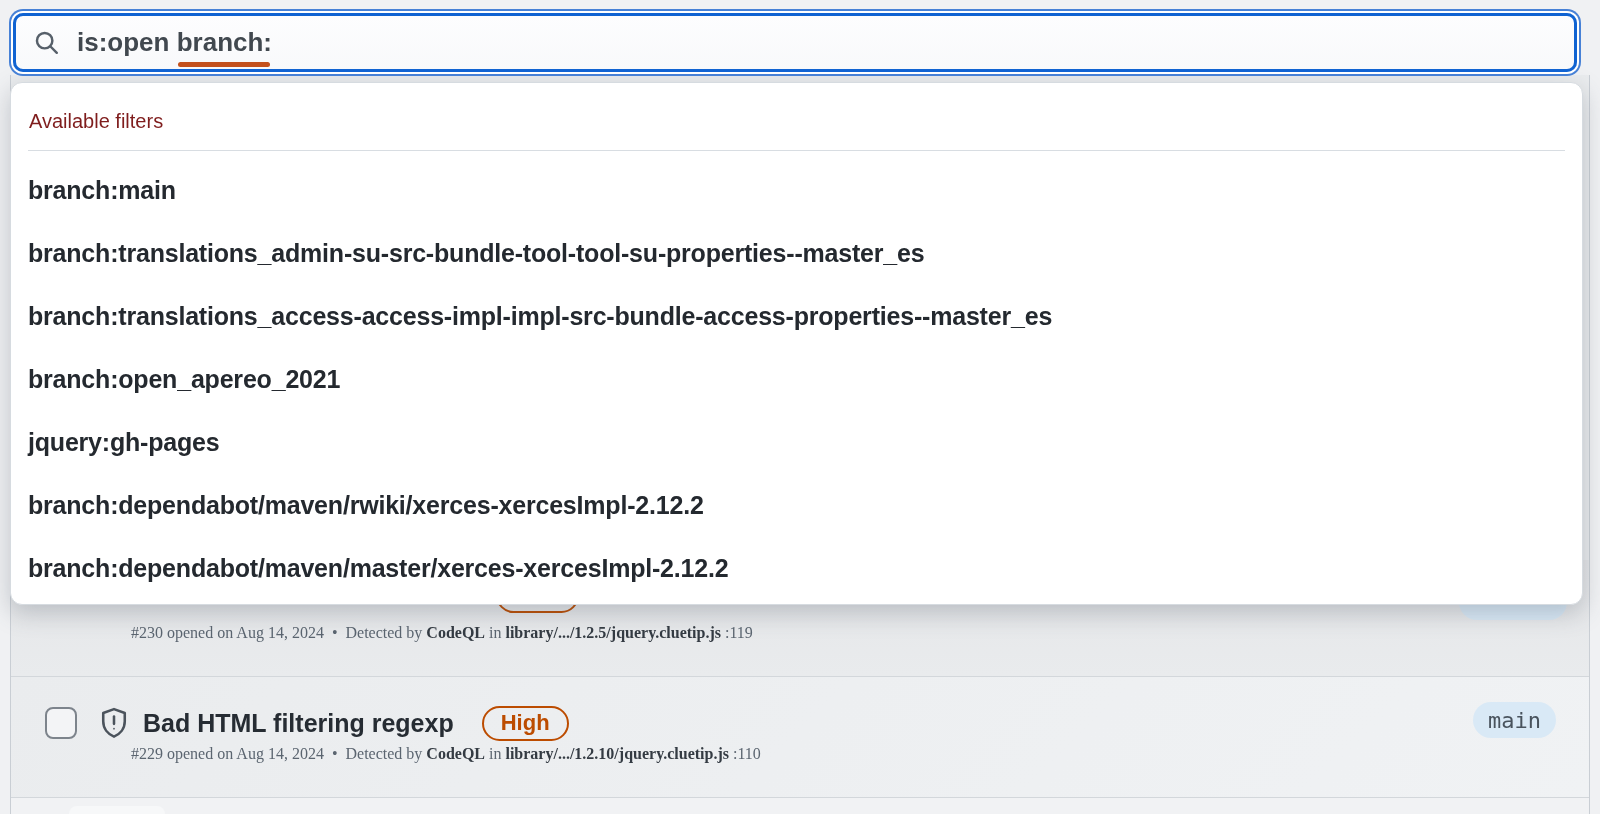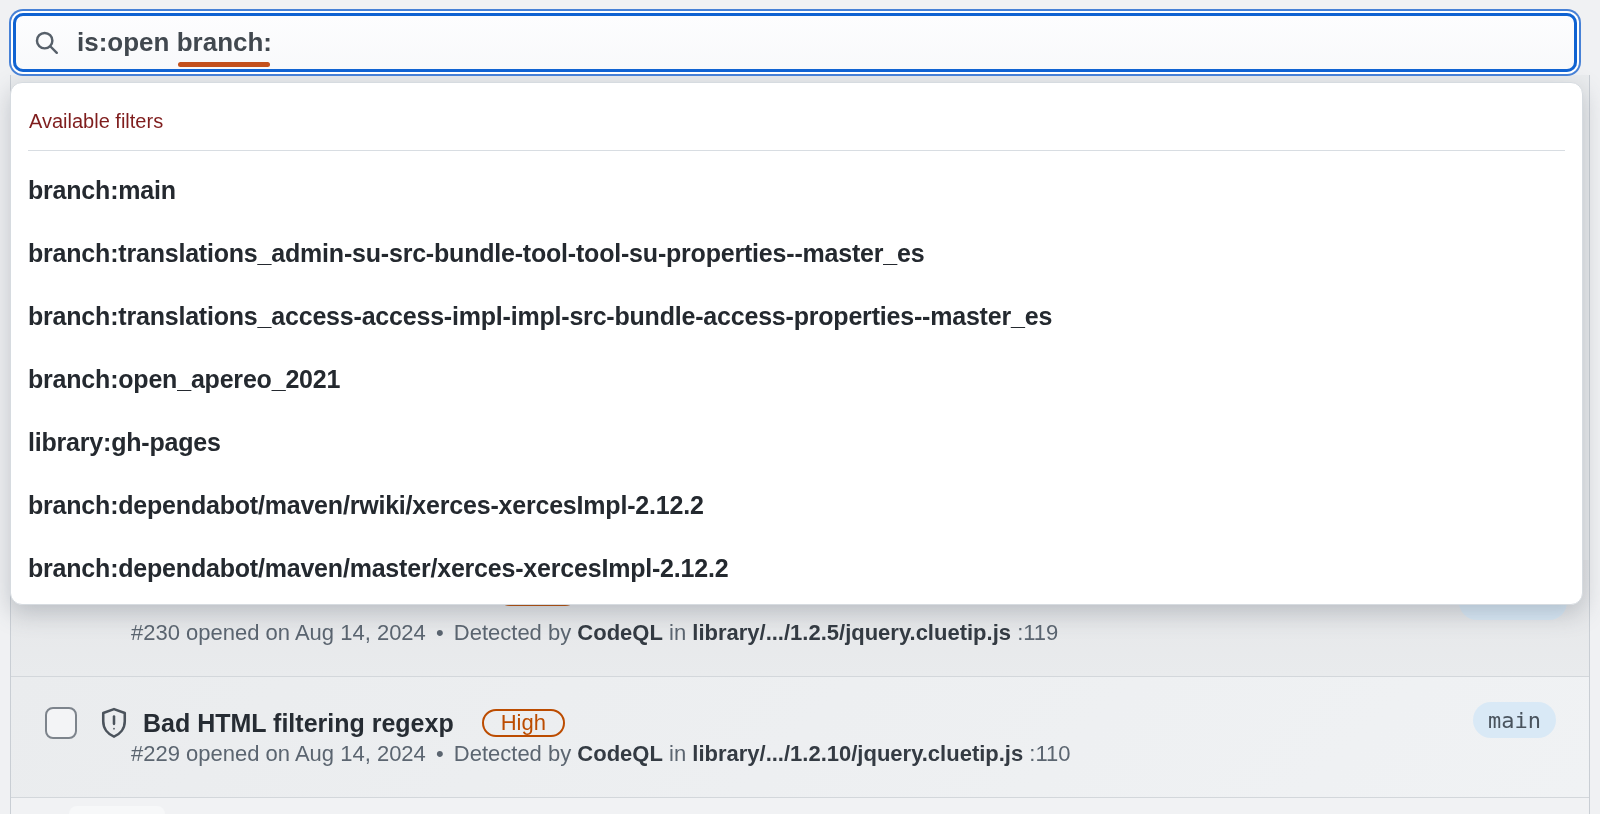--- a/index.html
+++ b/index.html
@@ -34,40 +34,40 @@
     top:723px; height:16px;
     background:#f1f2f4;
   }
   .row-next .ghost-checkbox {
     position:absolute; left:58px; top:8px; width:96px; height:12px;
     background:#f7f8f9; border-radius:8px 8px 0 0;
   }
 
   .severity-pill {
     display:inline-flex; align-items:center; justify-content:center;
-    height:28px; padding:12px 17px;
+    height:35px; padding:12px 17px;
     border:2px solid #bc4c00; border-radius:999px;
-    color:#bc4c00; font-size:22px; font-weight:400;
+    color:#bc4c00; font-size:22px; font-weight:700;
     background:transparent; white-space:nowrap;
   }
   .severity-pill.partial { position:absolute; left:485px; top:18px; width:83px; }
 
   .branch-badge {
     display:inline-flex; align-items:center;
     height:36px; padding:0 15px;
     background:#d9e9f6; border-radius:18px;
     font-family:"DejaVu Sans Mono","Liberation Mono",monospace;
     font-size:22px; color:#49535d; white-space:nowrap;
   }
   .branch-badge.partial { position:absolute; right:22px; top:24px; width:108px; }
   .row-229 .branch-badge { position:absolute; right:33px; top:25px; }
 
   .meta-line {
     position:absolute; left:120px; right:148px;
-    font-size:22px; line-height:30px; color:#5b6570; white-space:nowrap;
+    font-size:16px; line-height:30px; color:#5b6570; white-space:nowrap;font-family:Liberation Serif, serif;
   }
   .row-230 .meta-line { top:58px; }
   .row-229 .meta-line { top:62px; }
   .meta-line .b { font-weight:700; color:#343b43; }
   .meta-line .dot { padding:0 4px; }
 
   .title-row {
     position:absolute; left:34px; top:27px; right:140px;
     display:flex; align-items:center;
   }
@@ -164,21 +164,21 @@
   </div>
 
   <div class="dropdown-panel">
     <div class="dropdown-header">Available filters</div>
     <div class="dropdown-divider"></div>
     <div class="dropdown-list">
       <div class="dropdown-item">branch:main</div>
       <div class="dropdown-item">branch:translations_admin-su-src-bundle-tool-tool-su-properties--master_es</div>
       <div class="dropdown-item">branch:translations_access-access-impl-impl-src-bundle-access-properties--master_es</div>
       <div class="dropdown-item">branch:open_apereo_2021</div>
-      <div class="dropdown-item">library:gh-pages</div>
+      <div class="dropdown-item">jquery:gh-pages</div>
       <div class="dropdown-item">branch:dependabot/maven/rwiki/xerces-xercesImpl-2.12.2</div>
       <div class="dropdown-item">branch:dependabot/maven/master/xerces-xercesImpl-2.12.2</div>
     </div>
   </div>
 
   <div class="search-box">
     <span class="search-icon-wrap">
       <svg width="28" height="28" viewBox="0 0 24 24" fill="none" stroke="#57606a" stroke-width="2.1" stroke-linecap="round">
         <circle cx="10" cy="10" r="6.6"></circle>
         <line x1="15" y1="15" x2="20.4" y2="20.4"></line>

